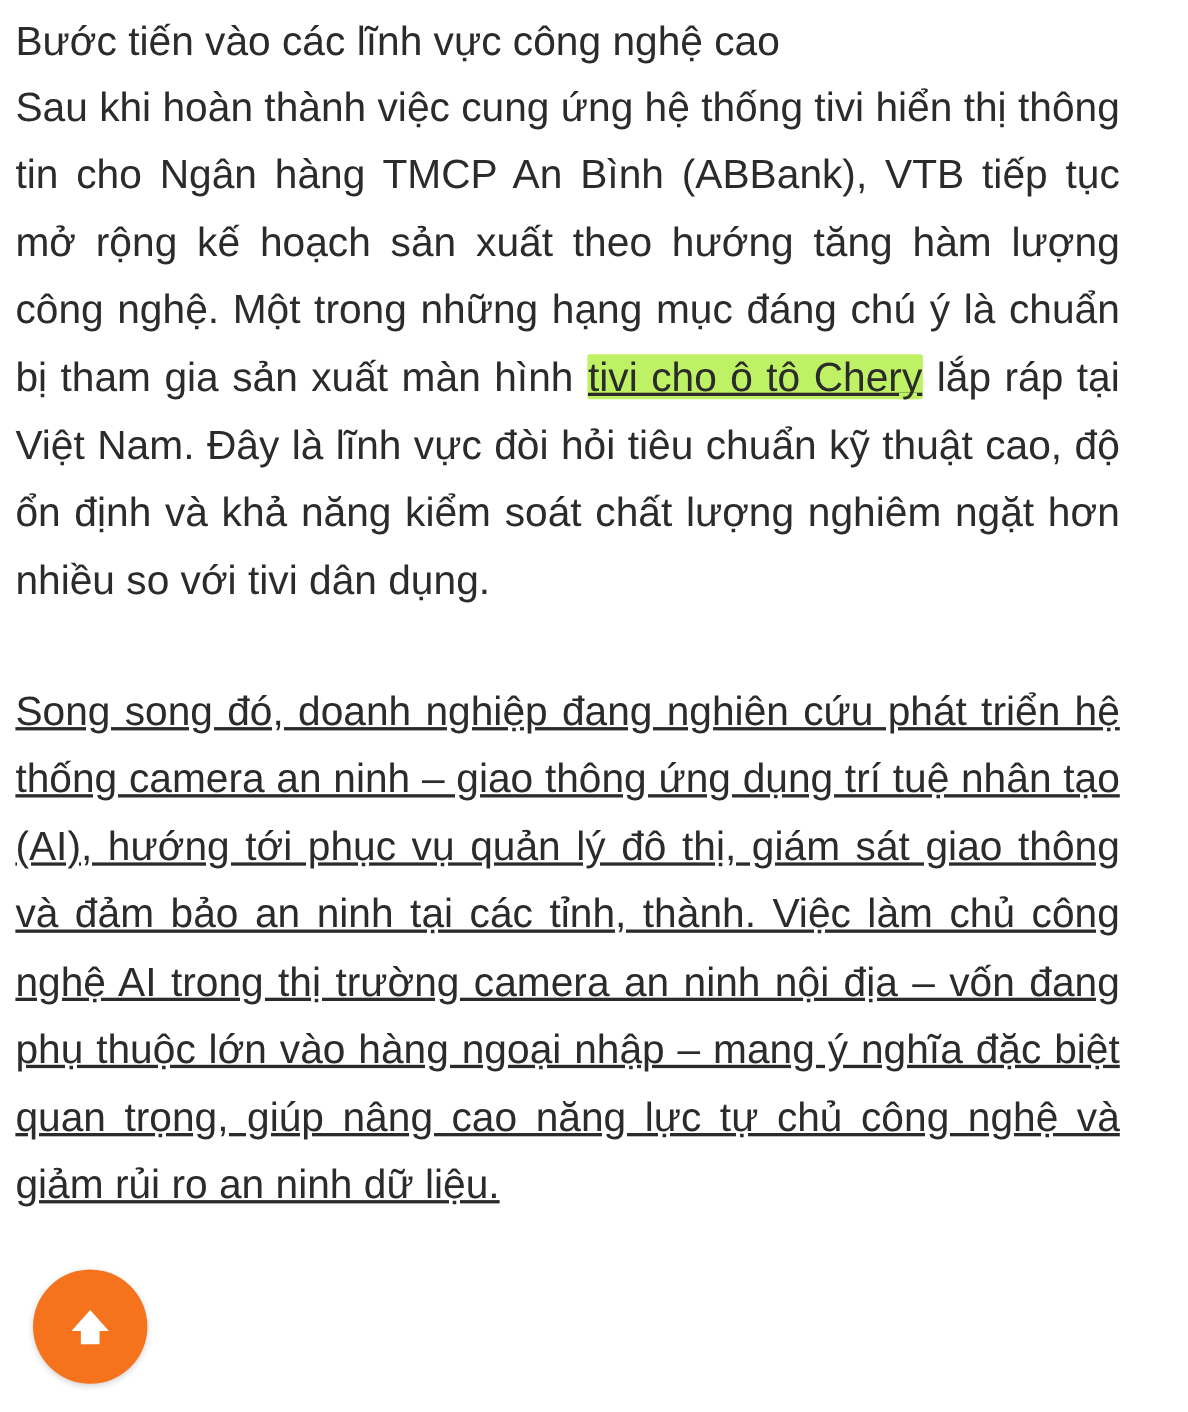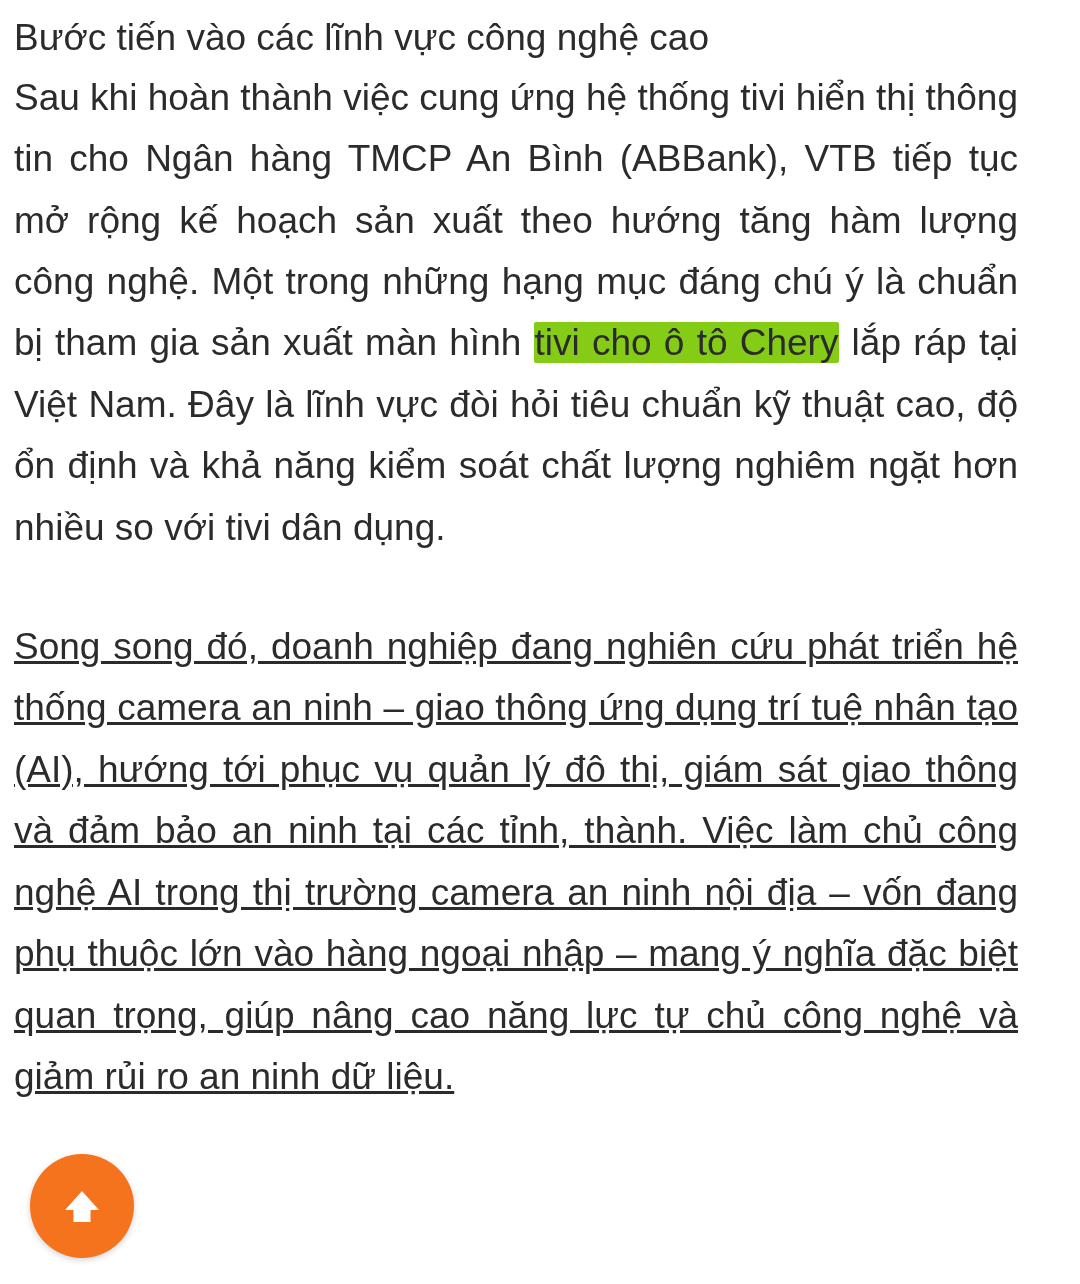--- a/index.html
+++ b/index.html
@@ -38,23 +38,24 @@
     color: #2b2b2b;
     text-align: justify;
     text-justify: inter-word;
     margin: 0;
   }
   .para + .para {
     margin-top: 58px;
     text-decoration: underline;
   }
   .highlight {
-    background: #84cc16;
+    background: #bef264;
     border-radius: 2px;
     padding: 0 1px;
+    text-decoration: underline;
   }
   .scroll-top-button {
     position: absolute;
     left: 30px;
     bottom: 26px;
     width: 104px;
     height: 104px;
     border-radius: 50%;
     background: #f4731c;
     border: none;

